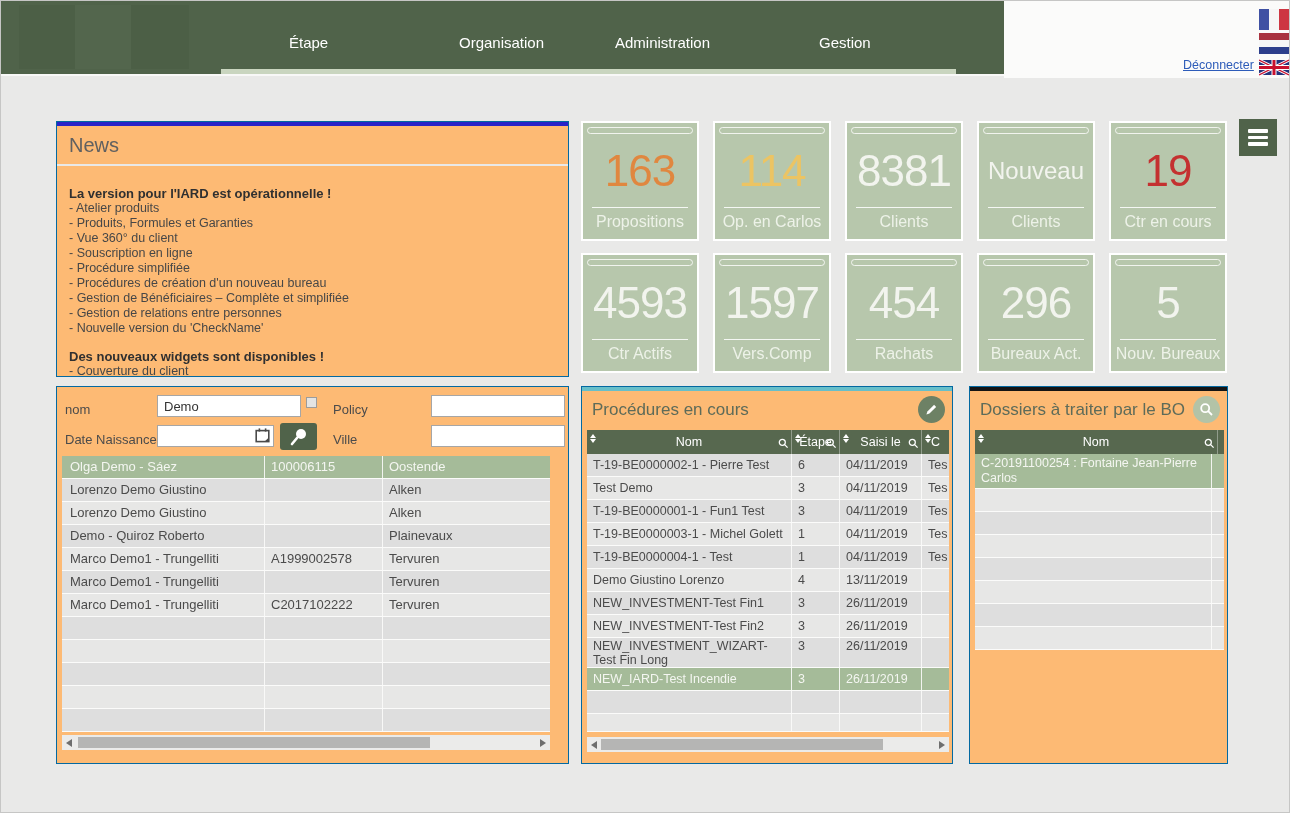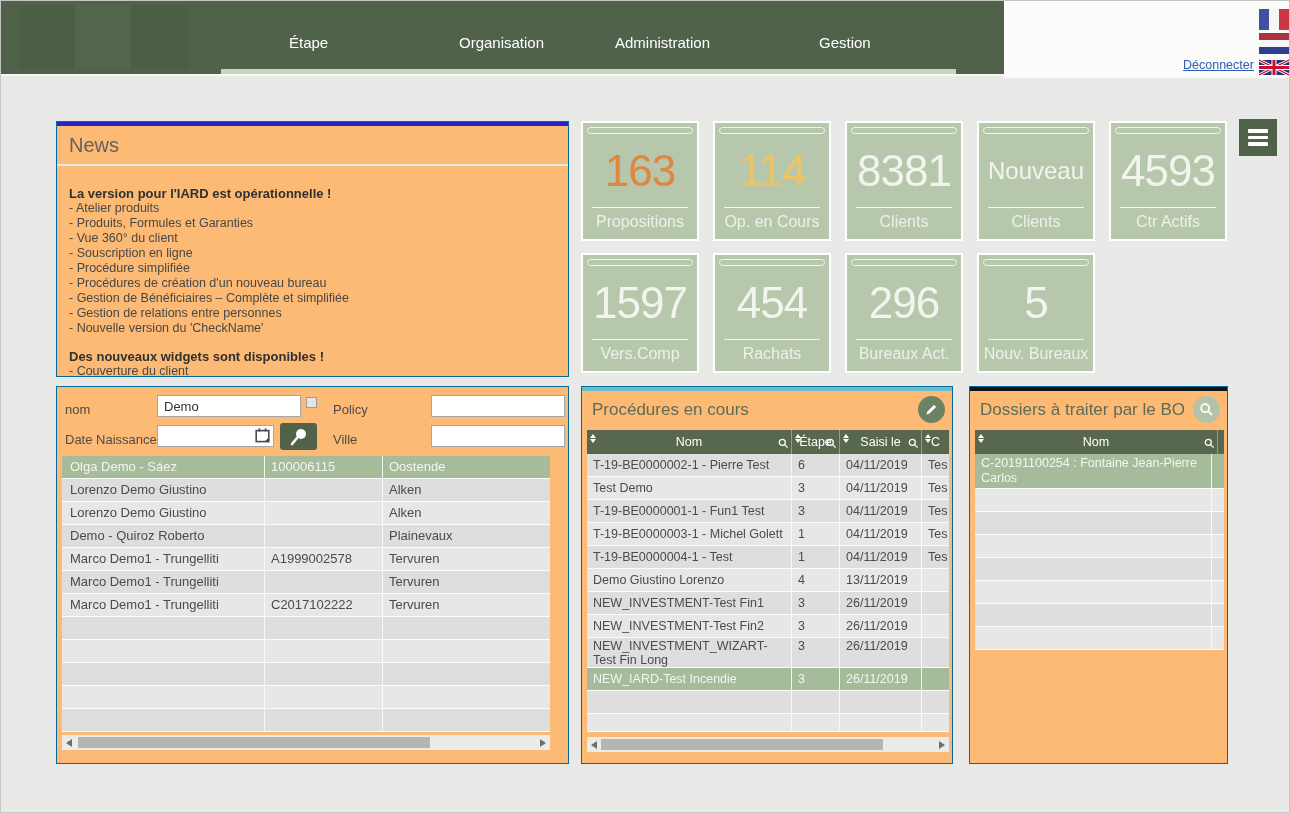--- a/index.html
+++ b/index.html
@@ -165,33 +165,39 @@
     <div class="tile">
       <div class="tile-pill"></div>
       <div class="tile-value" style="color: rgb(224, 135, 63);">163</div>
       <div class="tile-sep"></div>
       <div class="tile-label">Propositions</div>
     </div>
     <div class="tile">
       <div class="tile-pill"></div>
       <div class="tile-value" style="color: rgb(236, 196, 99);">114</div>
       <div class="tile-sep"></div>
-      <div class="tile-label">Op. en Cours</div>
+      <div class="tile-label">Op. en Carlos</div>
     </div>
     <div class="tile">
       <div class="tile-pill"></div>
       <div class="tile-value" style="color: rgb(242, 244, 238);">8381</div>
       <div class="tile-sep"></div>
       <div class="tile-label">Clients</div>
     </div>
     <div class="tile">
       <div class="tile-pill"></div>
       <div class="tile-value text" style="color: rgb(242, 244, 238);">Nouveau</div>
       <div class="tile-sep"></div>
       <div class="tile-label">Clients</div>
+    </div>
+    <div class="tile">
+      <div class="tile-pill"></div>
+      <div class="tile-value" style="color: rgb(196, 49, 48);">19</div>
+      <div class="tile-sep"></div>
+      <div class="tile-label">Ctr en cours</div>
     </div>
     <div class="tile">
       <div class="tile-pill"></div>
       <div class="tile-value" style="color: rgb(242, 244, 238);">4593</div>
       <div class="tile-sep"></div>
       <div class="tile-label">Ctr Actifs</div>
     </div>
     <div class="tile">
       <div class="tile-pill"></div>
       <div class="tile-value" style="color: rgb(242, 244, 238);">1597</div>

